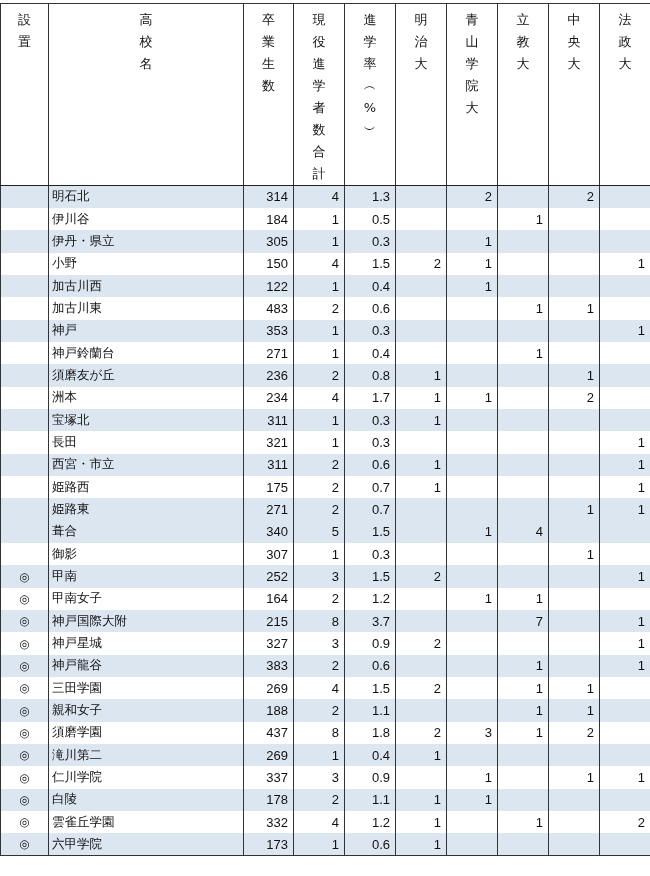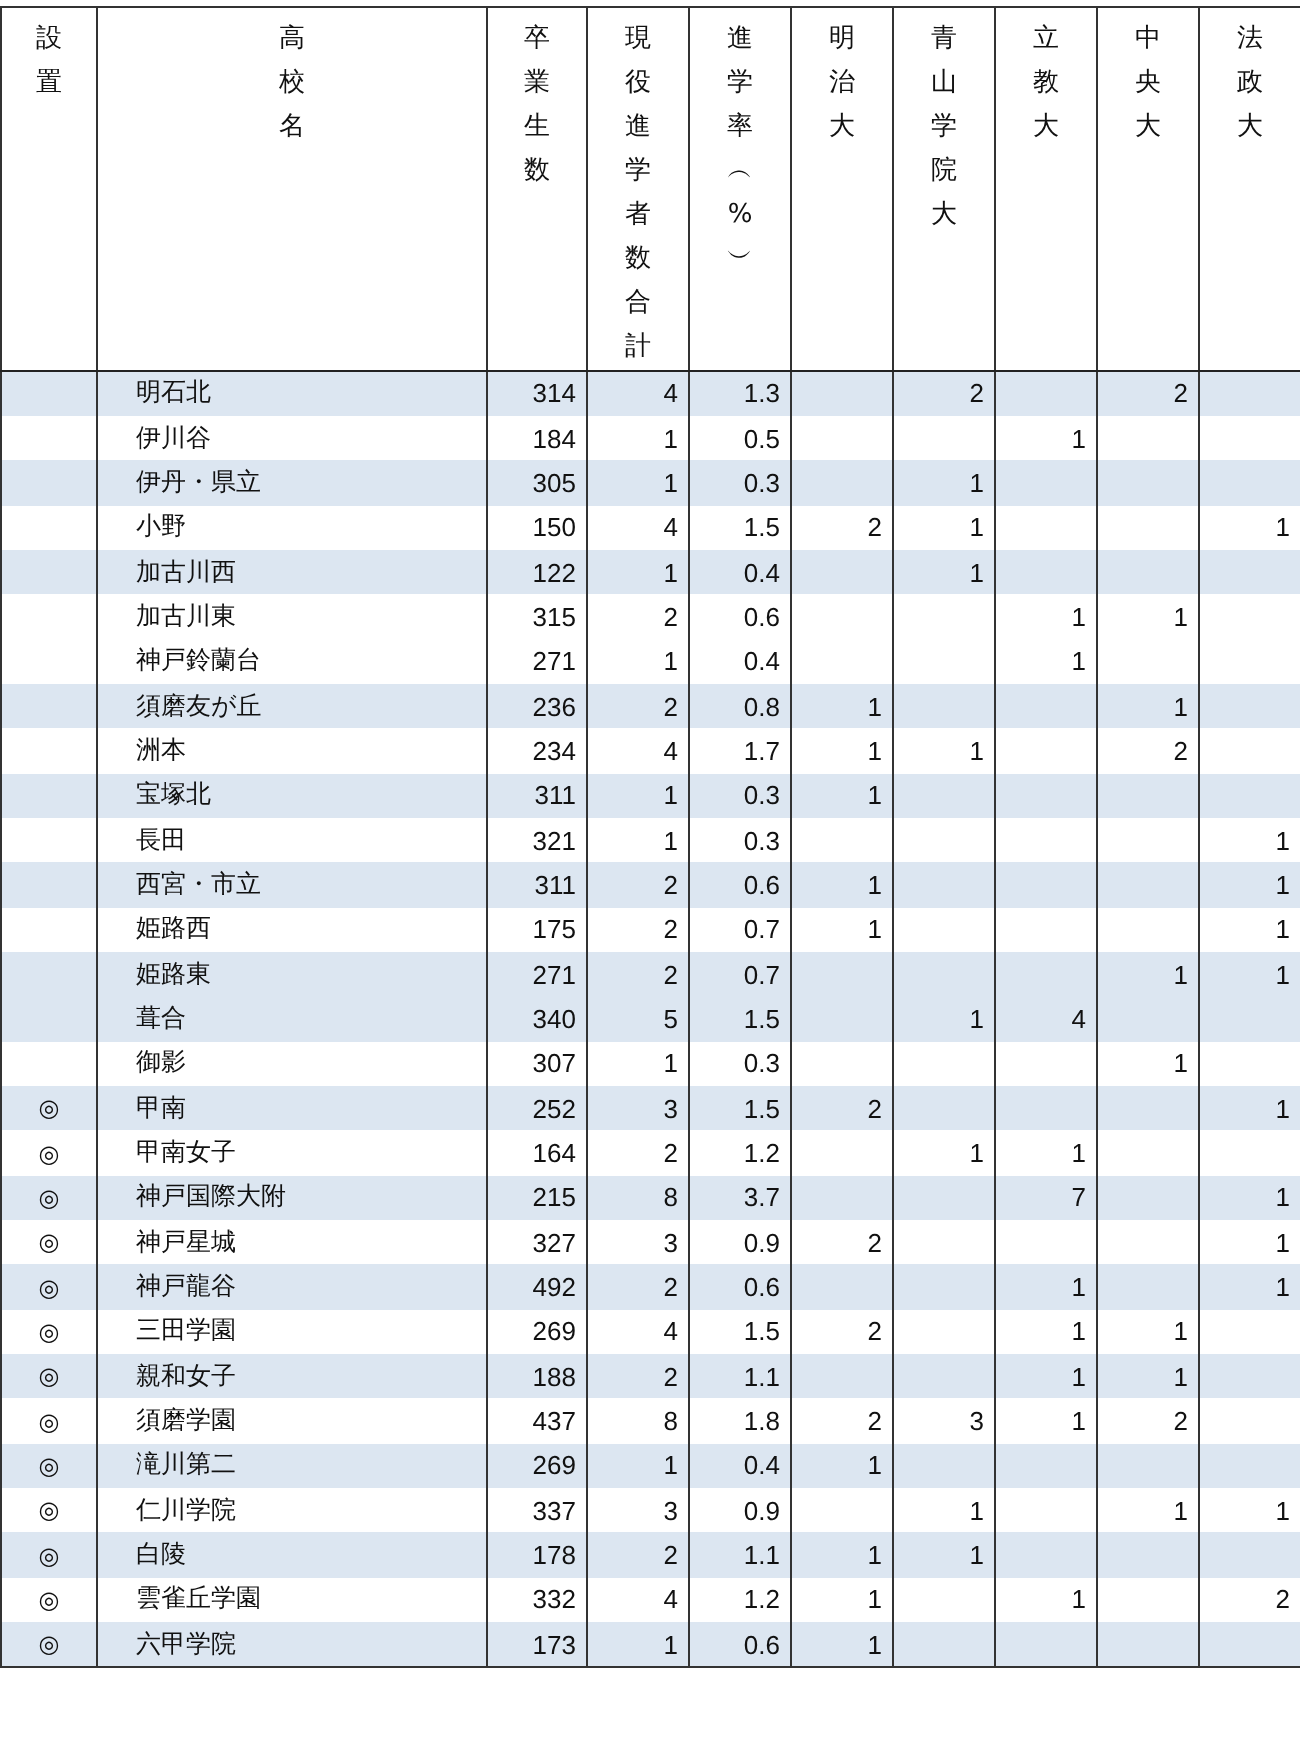--- a/index.html
+++ b/index.html
@@ -37,21 +37,21 @@
     height: 22.35px;
     font-size: 13px;
     padding: 0 4px;
     white-space: nowrap;
     overflow: hidden;
     font-family: "Liberation Sans", sans-serif;
   }
   tr.alt td { background: #dce6f1; }
   tr:last-child td { border-bottom: 1.5px solid #333; }
   td.num { text-align: right; padding-right: 5px; }
-  td.name { text-align: left; padding-left: 19px; font-family: "DejaVu Sans", sans-serif; font-size: 12.5px; }
+  td.name { text-align: left; padding-left: 3px; font-family: "DejaVu Sans", sans-serif; font-size: 12.5px; }
   td.mark { text-align: center; font-size: 12px; }
 </style>
 </head>
 <body>
 
 <table>
   <colgroup>
     <col class="c0">
       <col class="c1">
       <col class="c2">
@@ -184,28 +184,40 @@
         <td class="num">0.4</td>
         <td class="num"></td>
         <td class="num">1</td>
         <td class="num"></td>
         <td class="num"></td>
         <td class="num"></td>
       </tr>
       <tr>
         <td class="mark"></td>
         <td class="name">加古川東</td>
-        <td class="num">315</td>
+        <td class="num">483</td>
         <td class="num">2</td>
         <td class="num">0.6</td>
         <td class="num"></td>
         <td class="num"></td>
         <td class="num">1</td>
         <td class="num">1</td>
         <td class="num"></td>
+      </tr>
+      <tr class="alt">
+        <td class="mark"></td>
+        <td class="name">神戸</td>
+        <td class="num">353</td>
+        <td class="num">1</td>
+        <td class="num">0.3</td>
+        <td class="num"></td>
+        <td class="num"></td>
+        <td class="num"></td>
+        <td class="num"></td>
+        <td class="num">1</td>
       </tr>
       <tr>
         <td class="mark"></td>
         <td class="name">神戸鈴蘭台</td>
         <td class="num">271</td>
         <td class="num">1</td>
         <td class="num">0.4</td>
         <td class="num"></td>
         <td class="num"></td>
         <td class="num">1</td>
@@ -364,21 +376,21 @@
         <td class="num">0.9</td>
         <td class="num">2</td>
         <td class="num"></td>
         <td class="num"></td>
         <td class="num"></td>
         <td class="num">1</td>
       </tr>
       <tr class="alt">
         <td class="mark">◎</td>
         <td class="name">神戸龍谷</td>
-        <td class="num">492</td>
+        <td class="num">383</td>
         <td class="num">2</td>
         <td class="num">0.6</td>
         <td class="num"></td>
         <td class="num"></td>
         <td class="num">1</td>
         <td class="num"></td>
         <td class="num">1</td>
       </tr>
       <tr>
         <td class="mark">◎</td>

